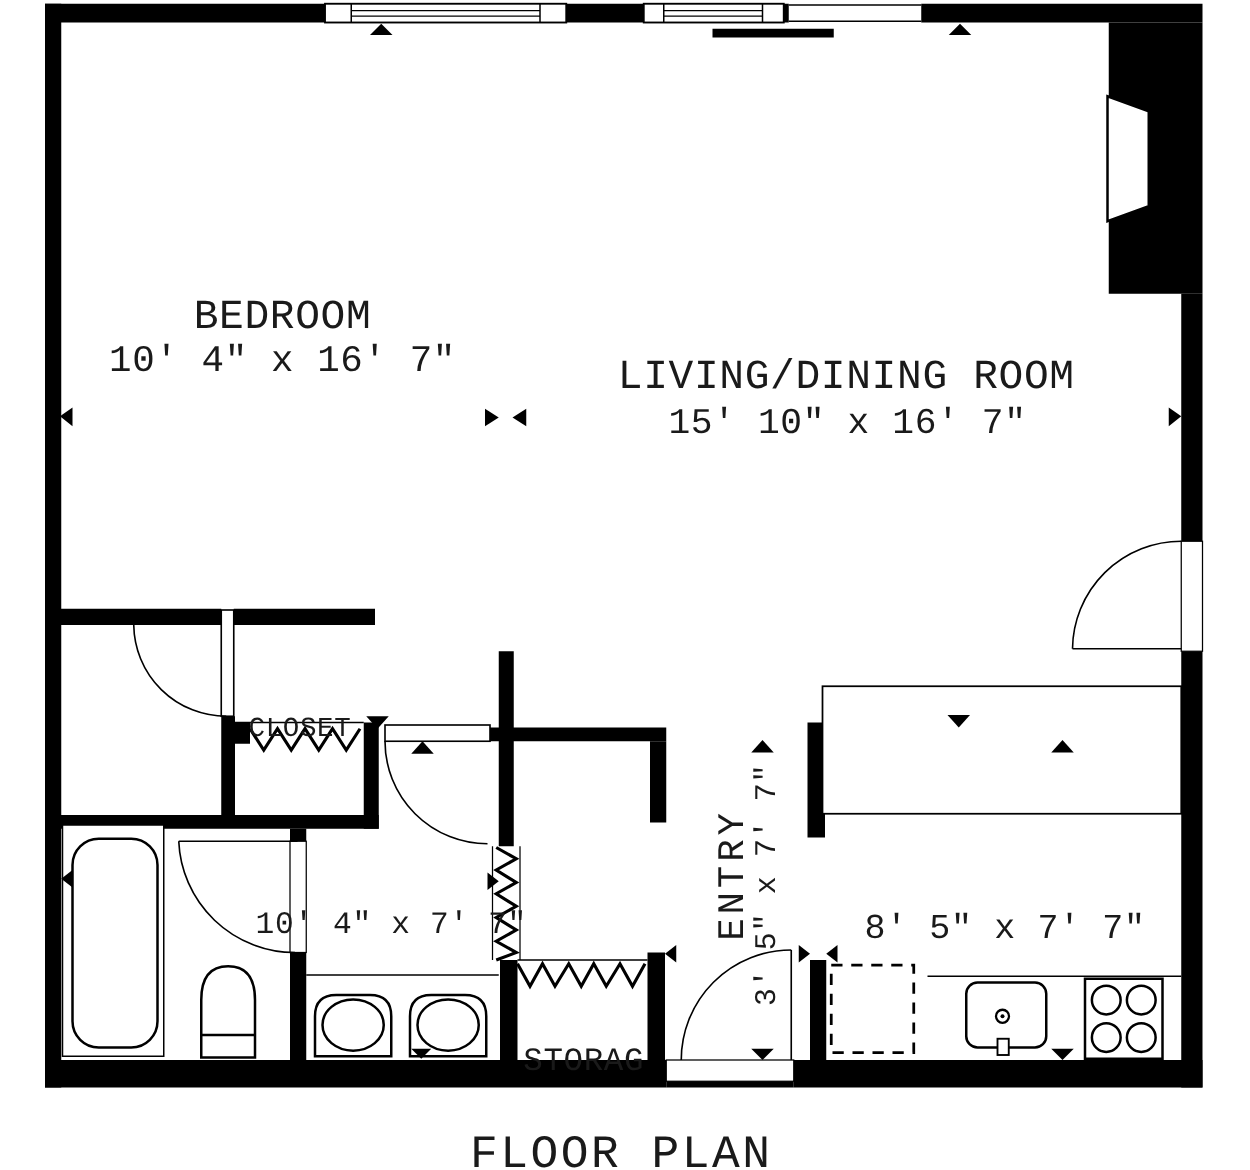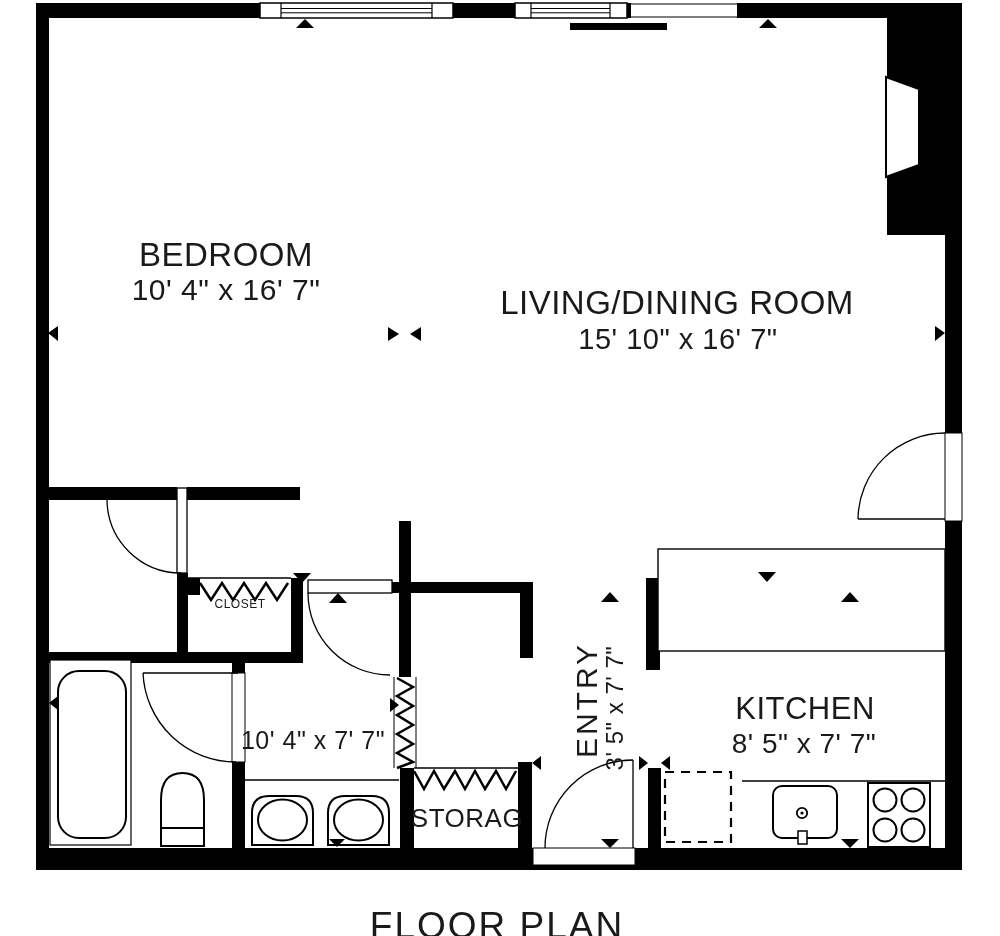--- a/index.html
+++ b/index.html
@@ -1,20 +1,20 @@
 <!DOCTYPE html>
 <html><head>
 <meta charset="utf-8">
 <style>
   html,body{margin:0;padding:0;background:#ffffff;}
   .plan{
     position:relative;
     width:997px;height:936px;
     background:#ffffff;
-    font-family:Liberation Sans, sans-serif;
+    font-family:Liberation Mono, monospace;
     color:#1a1a1a;
     overflow:hidden;
   }
   .plan svg{position:absolute;left:0;top:0;}
   .lbl{
     position:absolute;
     transform:translate(-50%,-50%);
     white-space:nowrap;
     color:#1a1a1a;
     line-height:1;
@@ -192,25 +192,24 @@
       <polygon points="639,756 639,770 648,763"></polygon>
     </g>
   </svg>
 
   <div class="lbl" style="left:226px;top:254px;font-size:33px;">BEDROOM</div>
   <div class="lbl" style="left:226px;top:290px;font-size:30px;">10' 4" x 16' 7"</div>
 
   <div class="lbl" style="left:677px;top:302px;font-size:33px;text-align:right;">LIVING/DINING ROOM</div>
   <div class="lbl" style="left:678px;top:339px;font-size:29px;">15' 10" x 16' 7"</div>
 
-  <div class="lbl" style="left:805px;top:708px;font-size:31px;">KITCHEN</div>
   <div class="lbl" style="left:804px;top:744px;font-size:28px;">8' 5" x 7' 7"</div>
 
   <div class="lbl" style="left:313px;top:740px;font-size:25px;">10' 4" x 7' 7"</div>
 
-  <div class="lbl" style="left:240px;top:604px;font-size:12px;">CLOSET</div>
-  <div class="lbl" style="left:467px;top:818px;font-size:26px;">STORAG</div>
+  <div class="lbl" style="left:240px;top:584px;font-size:22px;">CLOSET</div>
+  <div class="lbl" style="left:467px;top:849px;font-size:26px;">STORAG</div>
 
   <div class="lbl vert" style="left:587px;top:700px;font-size:30px;letter-spacing:3px;">ENTRY</div>
   <div class="lbl vert" style="left:615px;top:708px;font-size:24px;">3' 5" x 7' 7"</div>
 
   <div class="lbl title" style="left:497px;top:925px;font-size:37px;">FLOOR PLAN</div>
 </div>
 
 </body></html>

